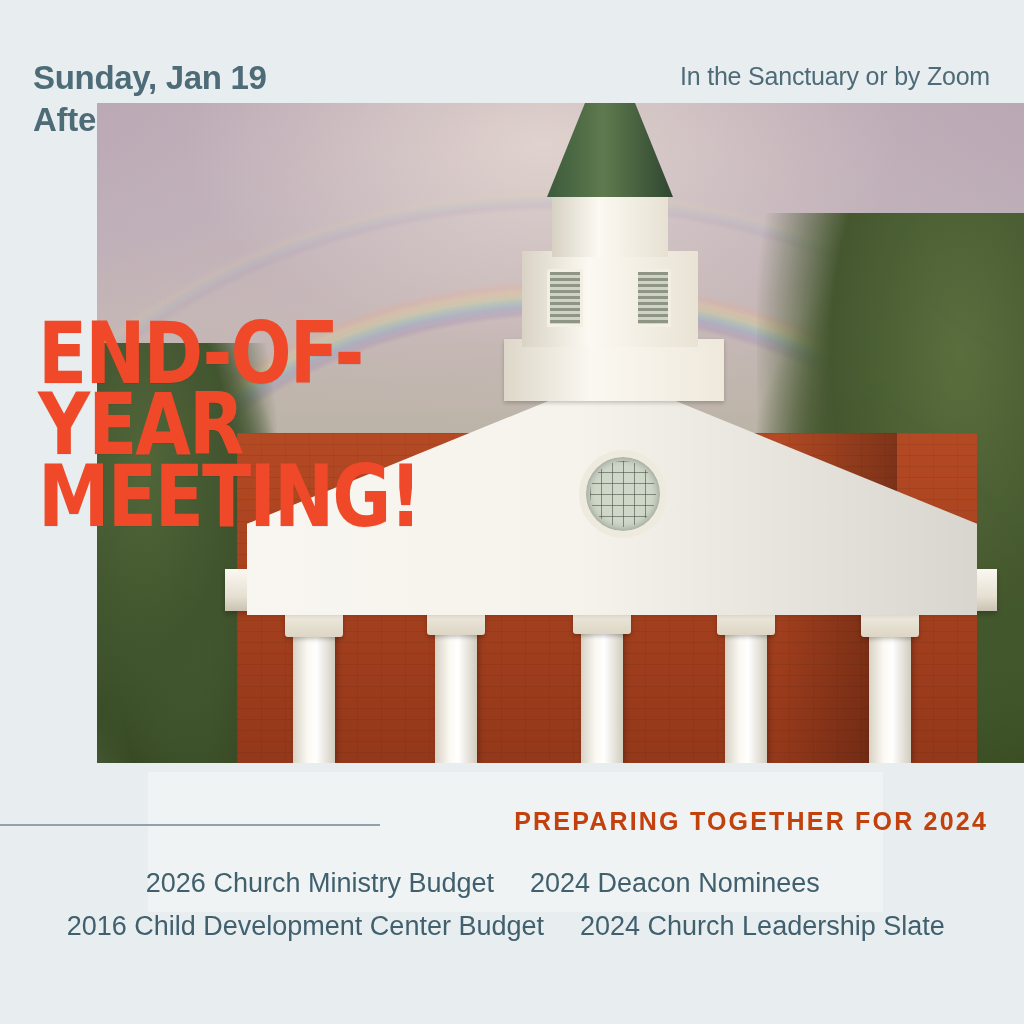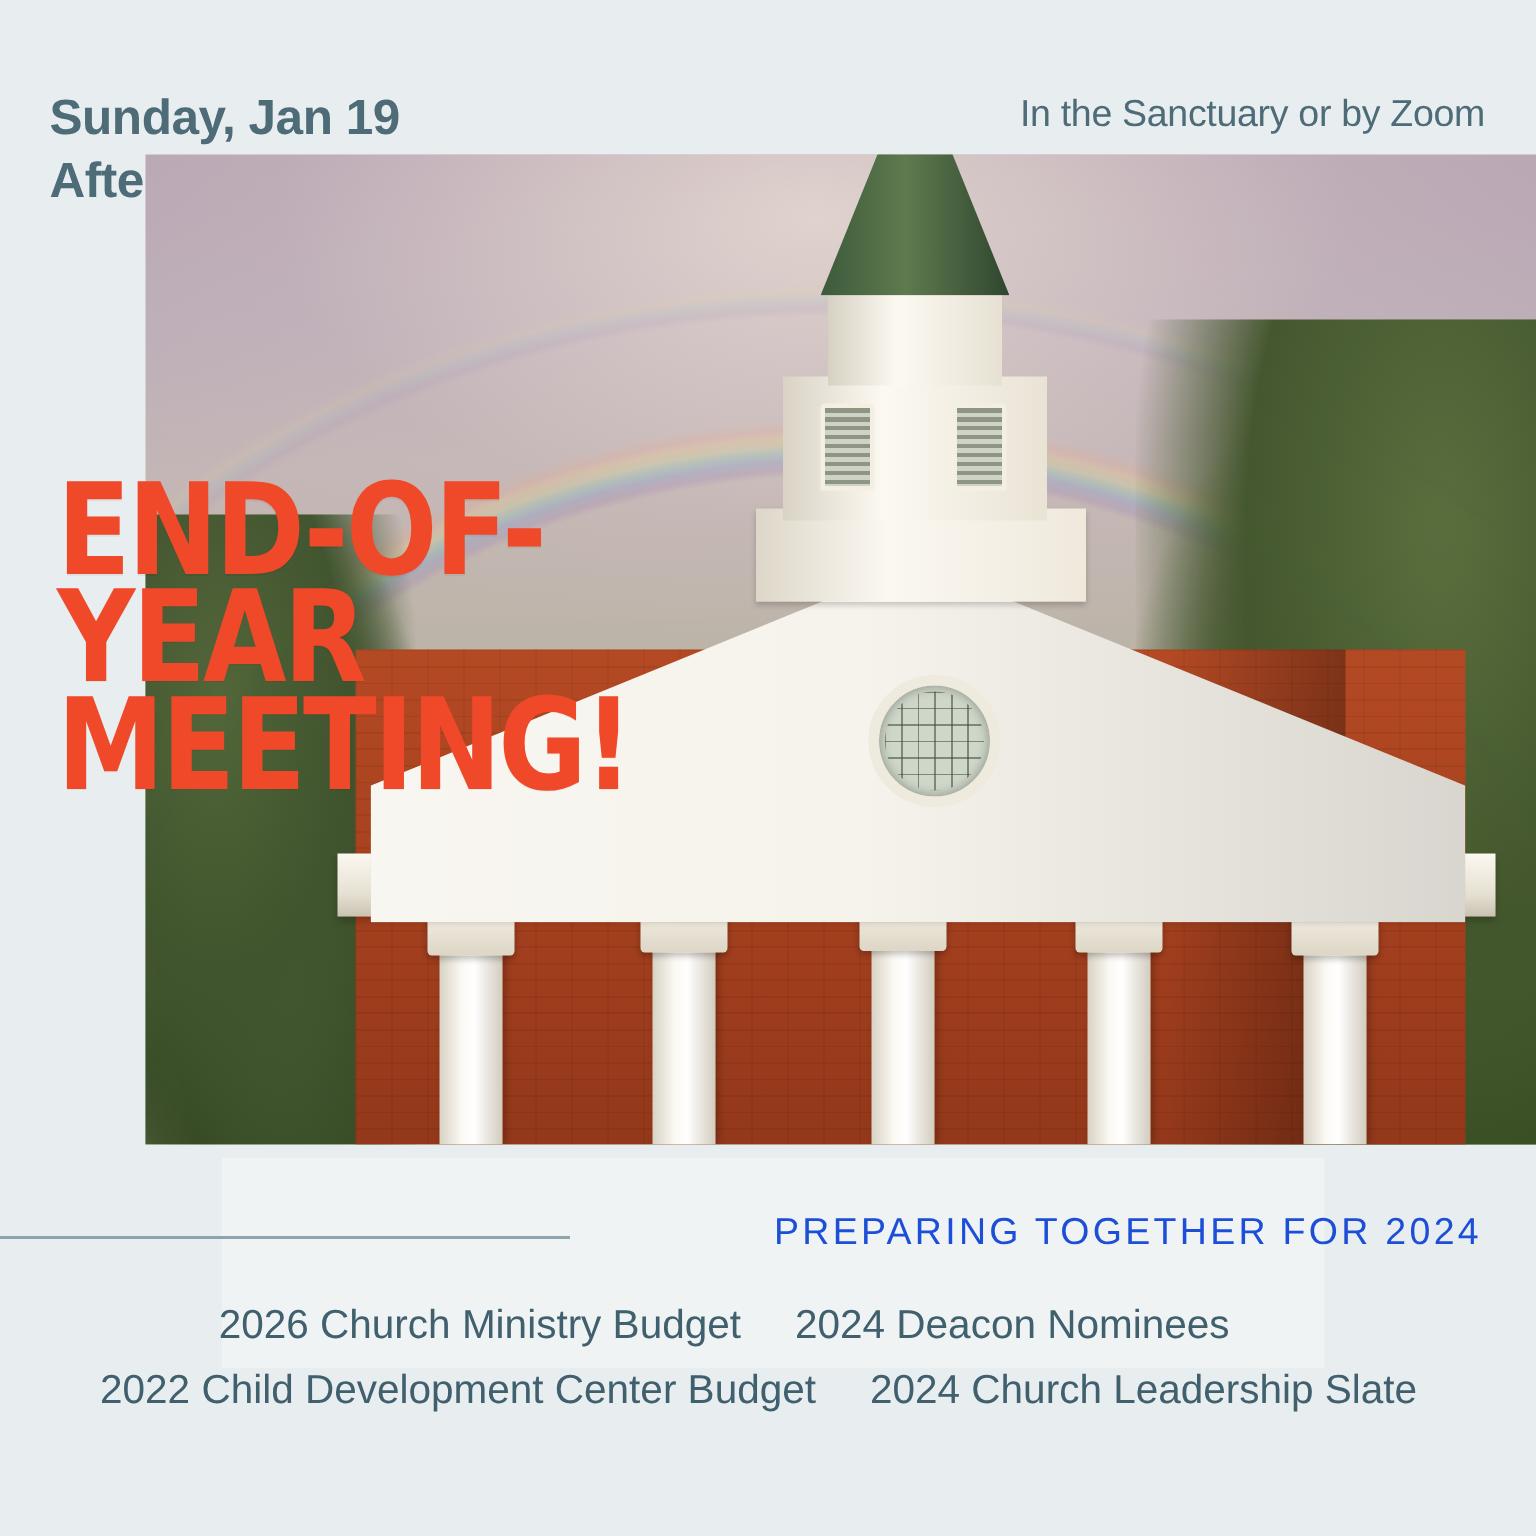--- a/index.html
+++ b/index.html
@@ -292,22 +292,22 @@
     transform-origin: left top;
     text-shadow: 0 1px 0 rgba(0,0,0,0.05);
   }
   .headline span { display: block; white-space: nowrap; }
 
   
   .subhead {
     position: absolute;
     right: 36px;
     top: 807px;
-    color: #1d4ed8;
-    font-weight: normal;
+    color: #c2410c;
+    font-weight: bold;
     font-size: 25px;
     letter-spacing: 2.2px;
     text-align: right;
     white-space: nowrap;
   }
   .items {
     position: absolute;
     left: 0;
     top: 868px;
     width: 1024px;
@@ -394,18 +394,18 @@
   </div>
 
   <div class="subhead">PREPARING TOGETHER FOR 2024</div>
 
   <div class="items">
     <div class="item-row row1">
       <div class="item">2026 Church Ministry Budget</div>
       <div class="item">2024 Deacon Nominees</div>
     </div>
     <div class="item-row row2">
-      <div class="item">2022 Child Development Center Budget</div>
+      <div class="item">2016 Child Development Center Budget</div>
       <div class="item">2024 Church Leadership Slate</div>
     </div>
   </div>
 
 </div>
 
 </body></html>

